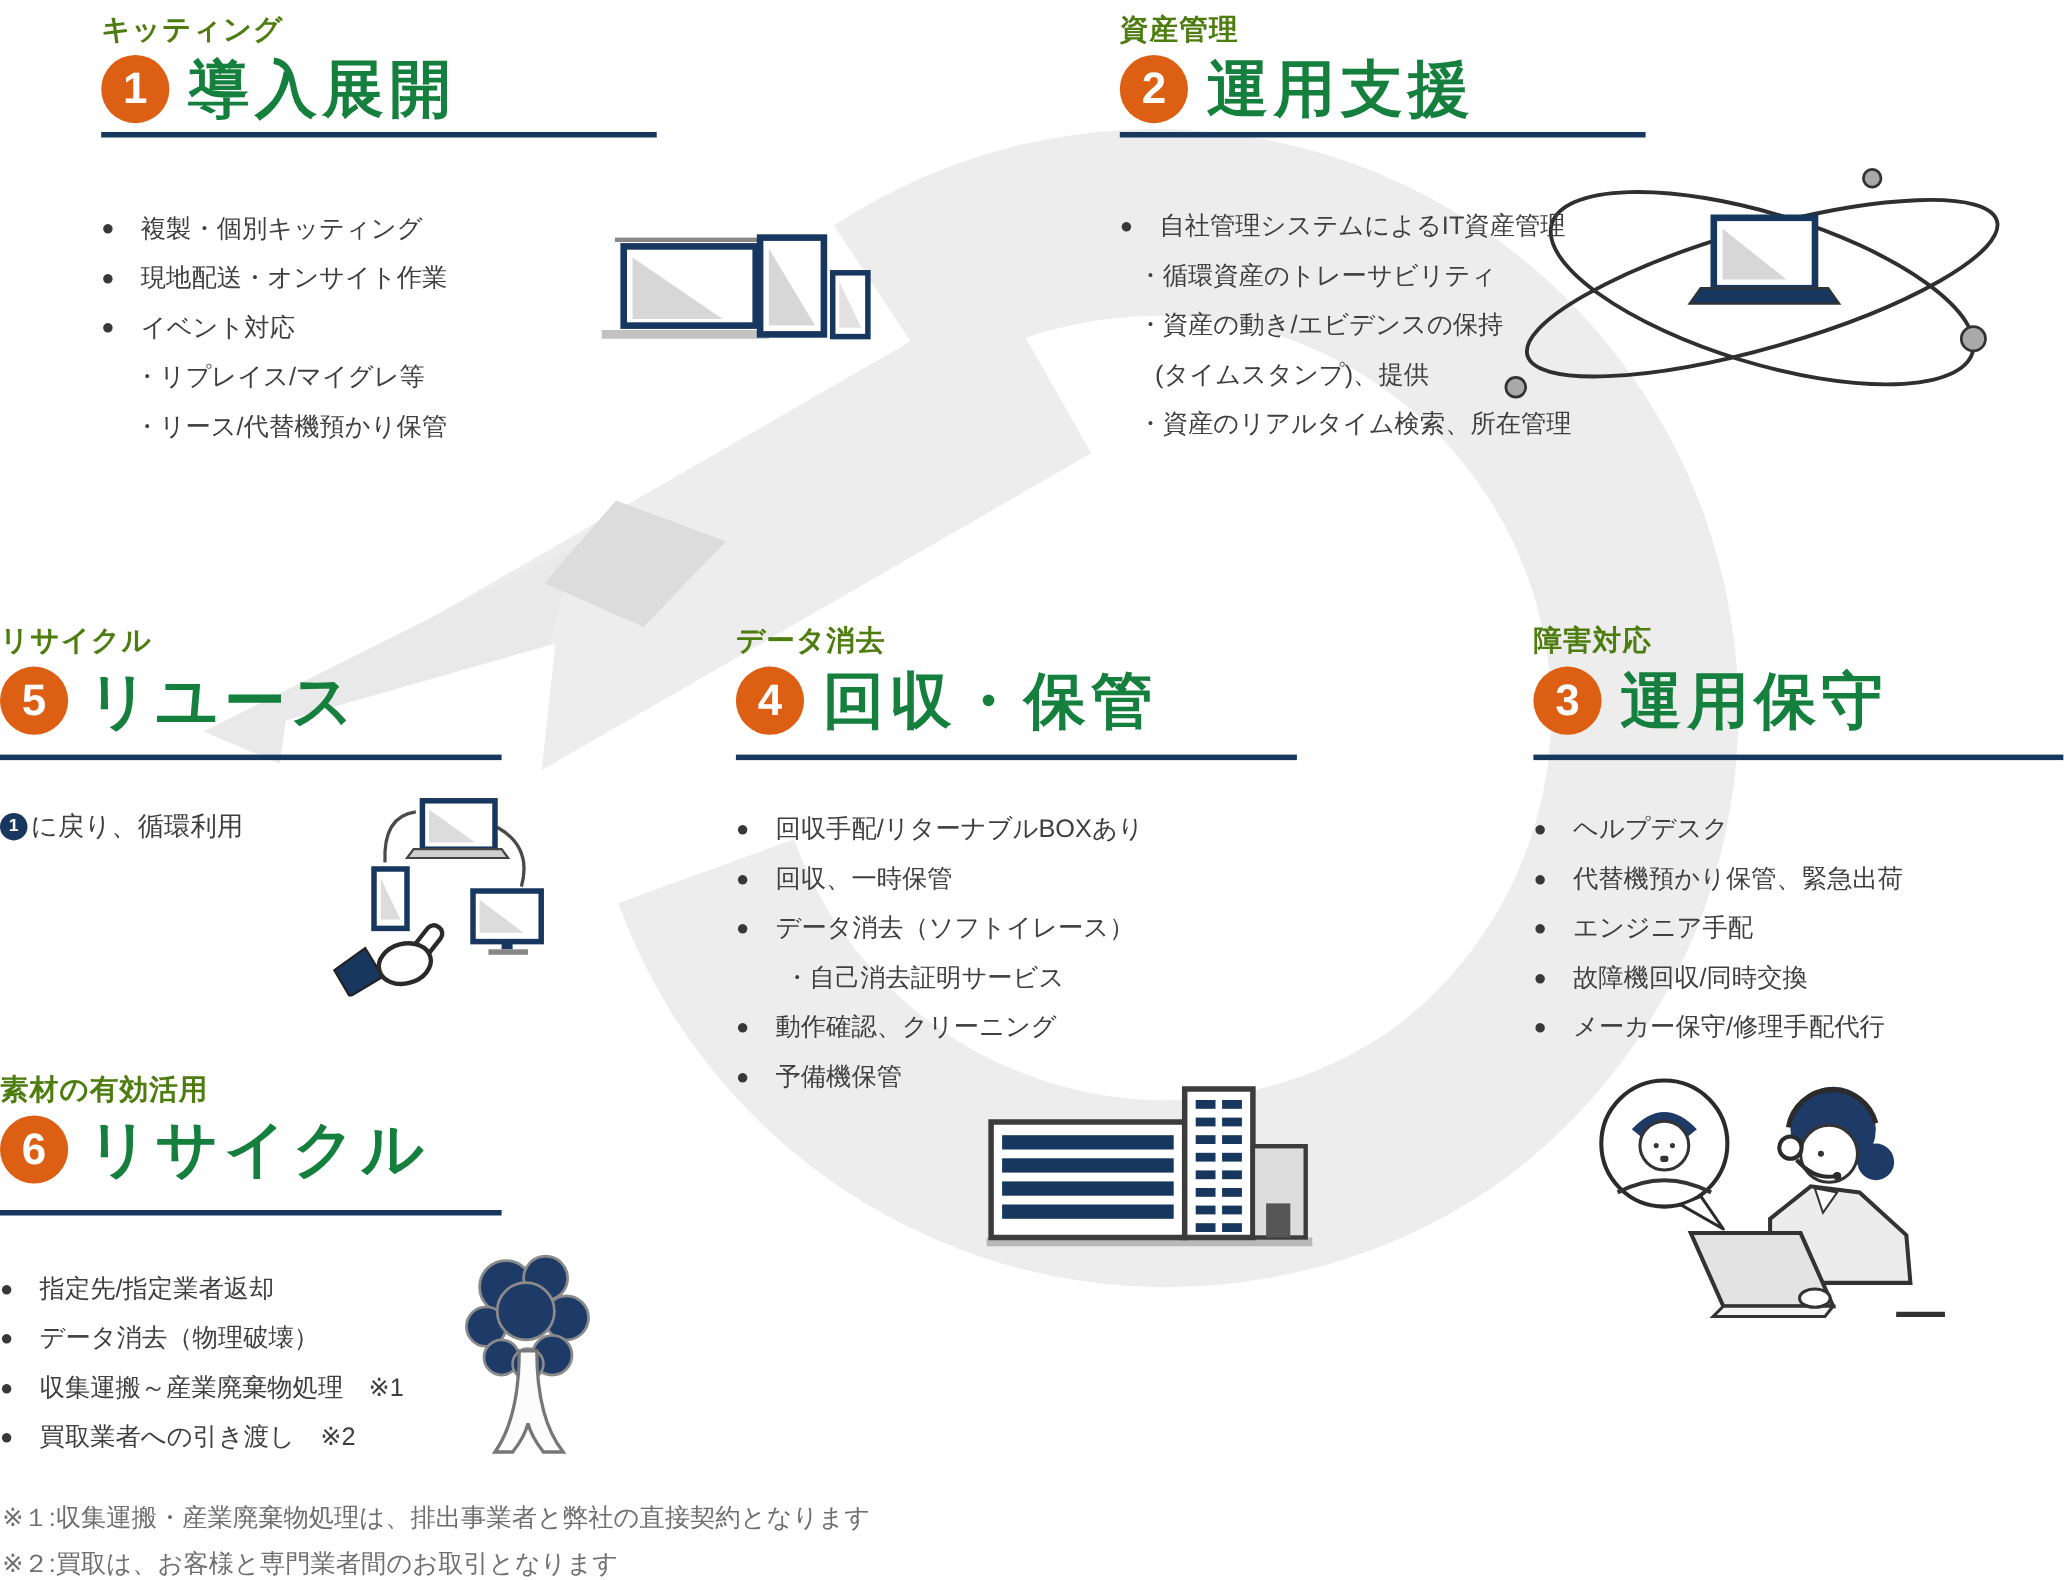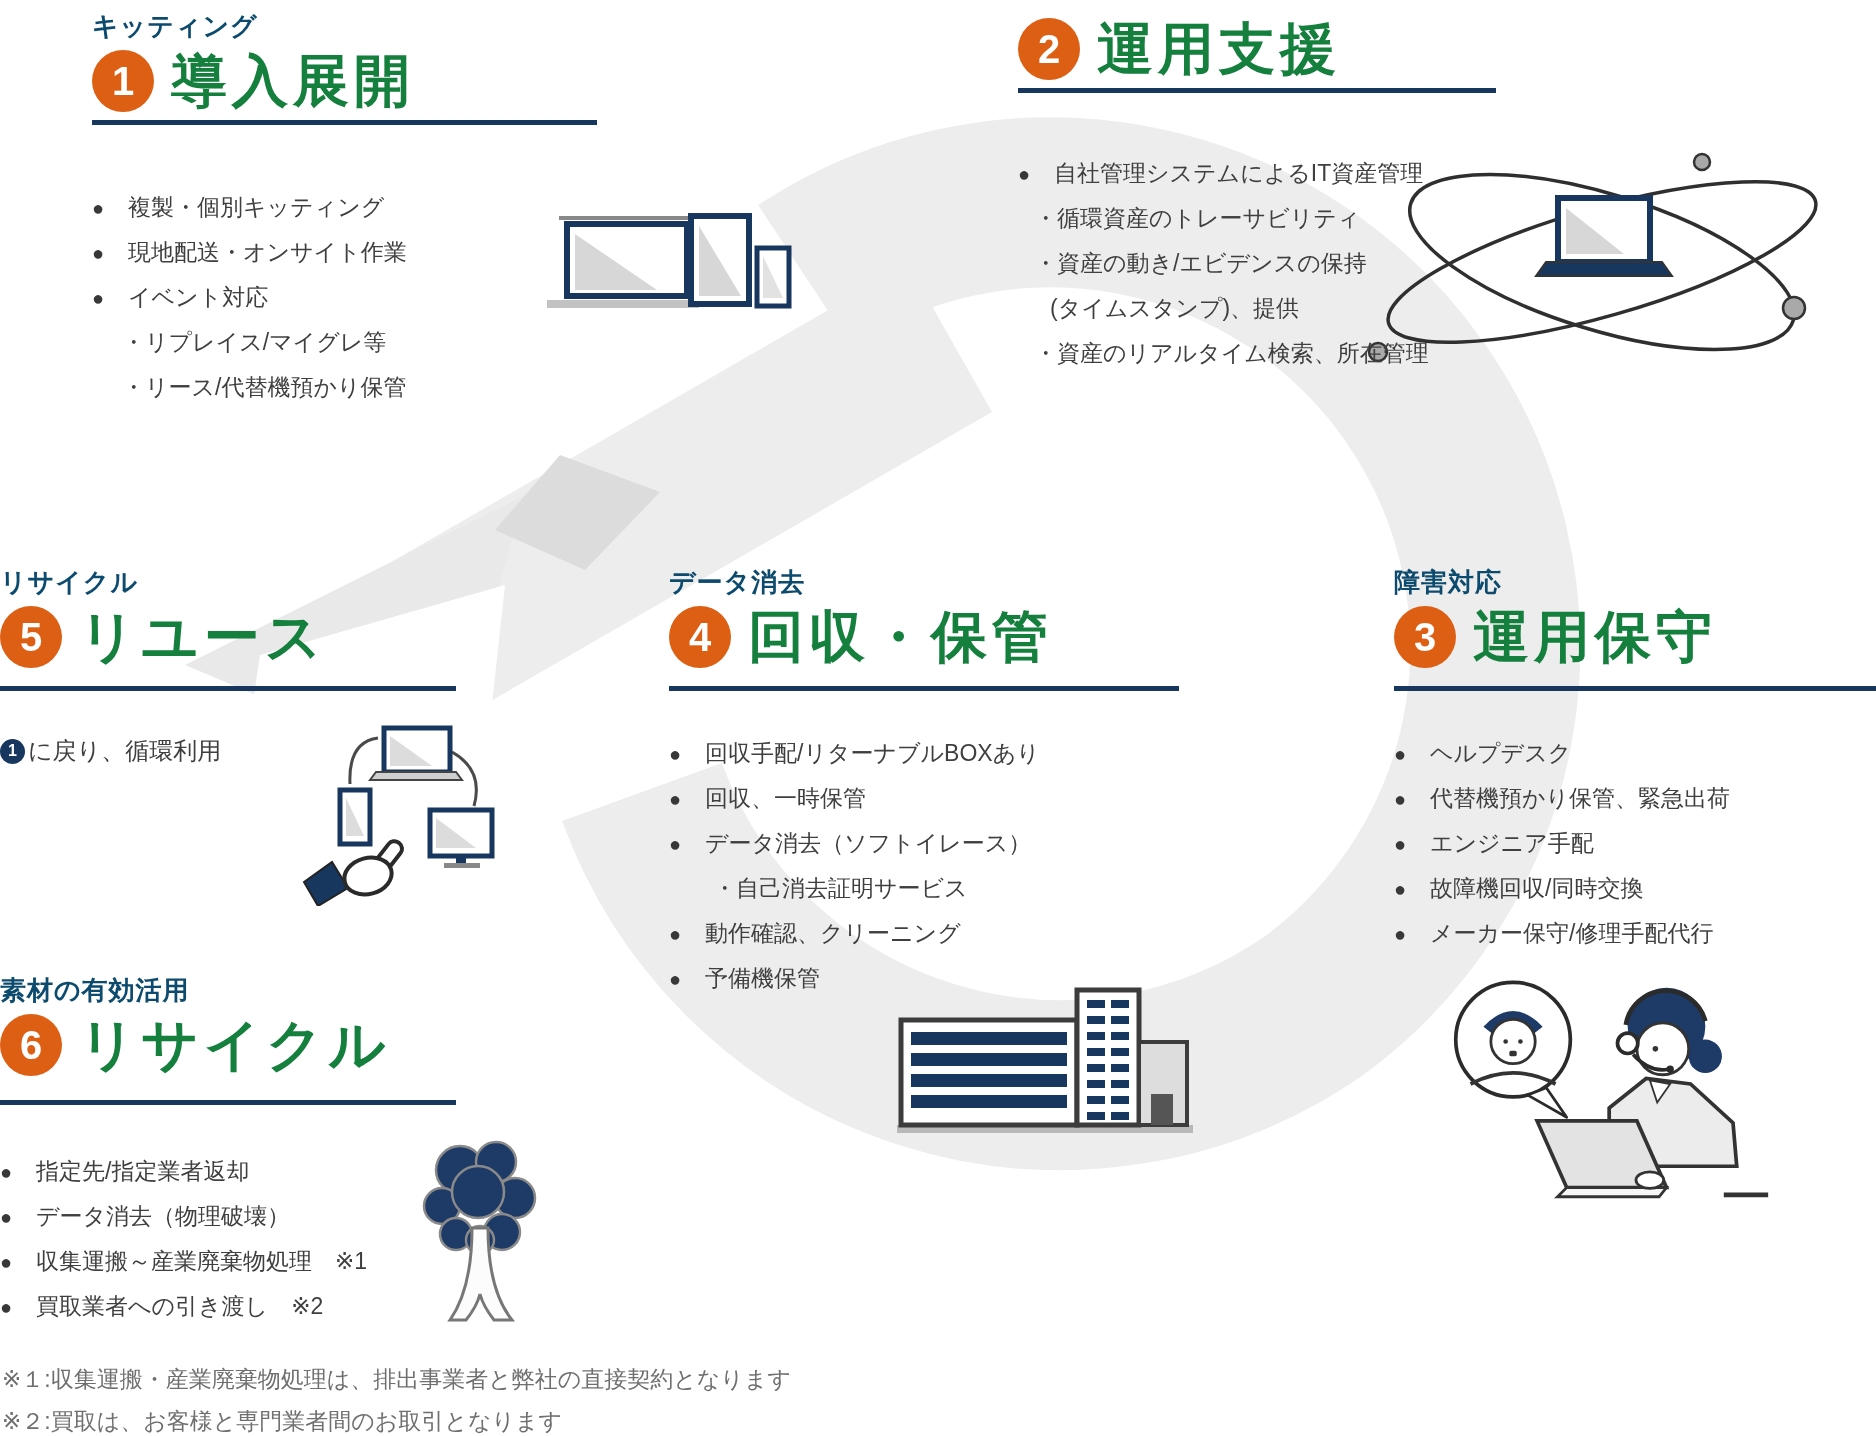--- a/index.html
+++ b/index.html
@@ -1,21 +1,21 @@
 <!DOCTYPE html>
 <html><head>
 <meta charset="utf-8">
 <style>
   html,body{margin:0;padding:0;background:#ffffff}
   .canvas{position:relative;width:1876px;height:1436px;background:#fff;overflow:hidden;
           font-family:"Liberation Sans","DejaVu Sans",sans-serif;color:#3f3f3f}
   .bg{position:absolute;left:0;top:0;z-index:0}
   .icon{position:absolute;z-index:1}
   .block{position:absolute;z-index:2}
-  .tag{font-size:26px;line-height:32px;font-weight:bold;color:#0c4a6e;letter-spacing:1px;white-space:nowrap}
+  .tag{font-size:26px;line-height:32px;font-weight:bold;color:#4d7c0f;letter-spacing:1px;white-space:nowrap}
   .trow{display:flex;align-items:center;gap:17px;margin-top:6px;height:66px}
   .ncirc{flex:0 0 62px;width:62px;height:62px;border-radius:50%;background:#dd5f13;color:#fff;
          font-weight:bold;font-size:40px;display:flex;align-items:center;justify-content:center}
   .title{margin:0;font-size:56px;line-height:62px;font-weight:bold;color:#15803d;letter-spacing:5px;white-space:nowrap}
   .rule{height:5px;background:#17375e;margin-top:6px}
   .row2 .rule{margin-top:16px}
   #s6 .rule{margin-top:22px}
   .items{margin:0;padding:0;list-style:none;font-size:23px;line-height:45px;color:#3f3f3f}
   #s1 .items{margin-top:60px}
   #s2 .items{margin-top:58px}
@@ -180,20 +180,21 @@
     <ul class="items">
       <li class="li"><span class="dot">●</span><span>複製・個別キッティング</span></li>
       <li class="li"><span class="dot">●</span><span>現地配送・オンサイト作業</span></li>
       <li class="li"><span class="dot">●</span><span>イベント対応</span></li>
       <li class="li sub"><span>・リプレイス/マイグレ等</span></li>
       <li class="li sub"><span>・リース/代替機預かり保管</span></li>
     </ul>
   </section>
 
   <section id="s2" class="block row1">
+    <div class="tag">資産管理</div>
     <div class="trow">
       <span class="ncirc">
           <span>2</span>
         </span>
       <h2 class="title">運用支援</h2>
     </div>
     <div class="rule"></div>
     <ul class="items">
       <li class="li"><span class="dot">●</span><span>自社管理システムによるIT資産管理</span></li>
       <li class="li sub"><span>・循環資産のトレーサビリティ</span></li>

